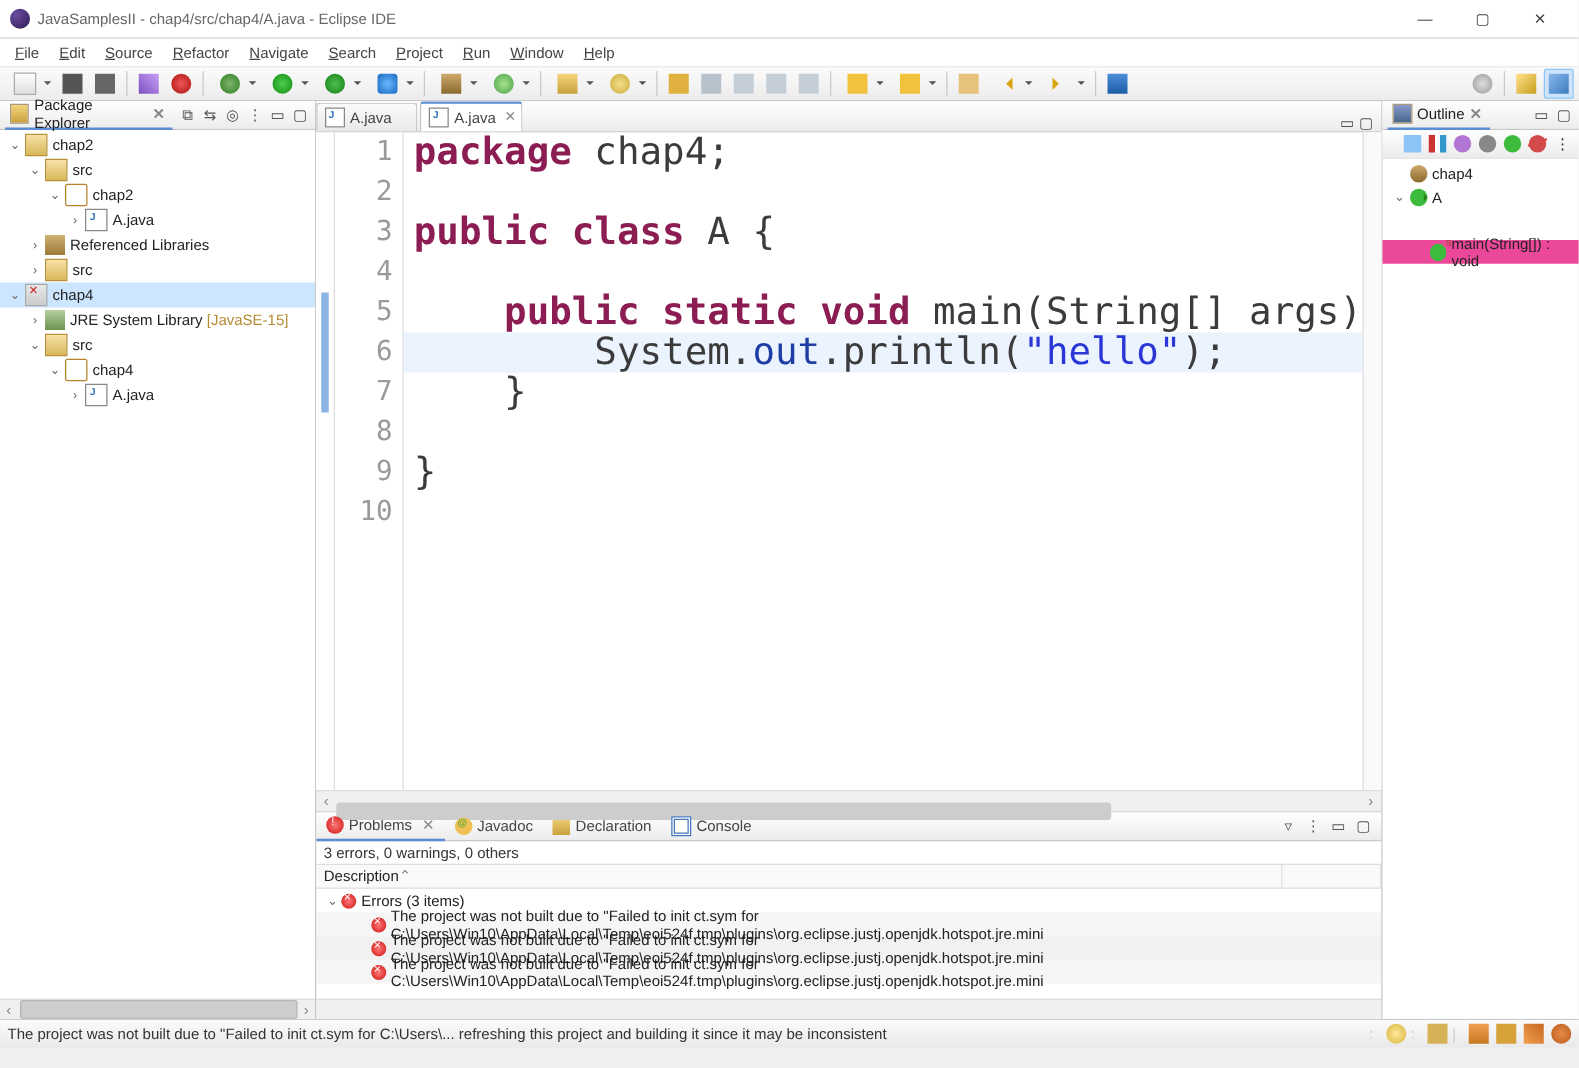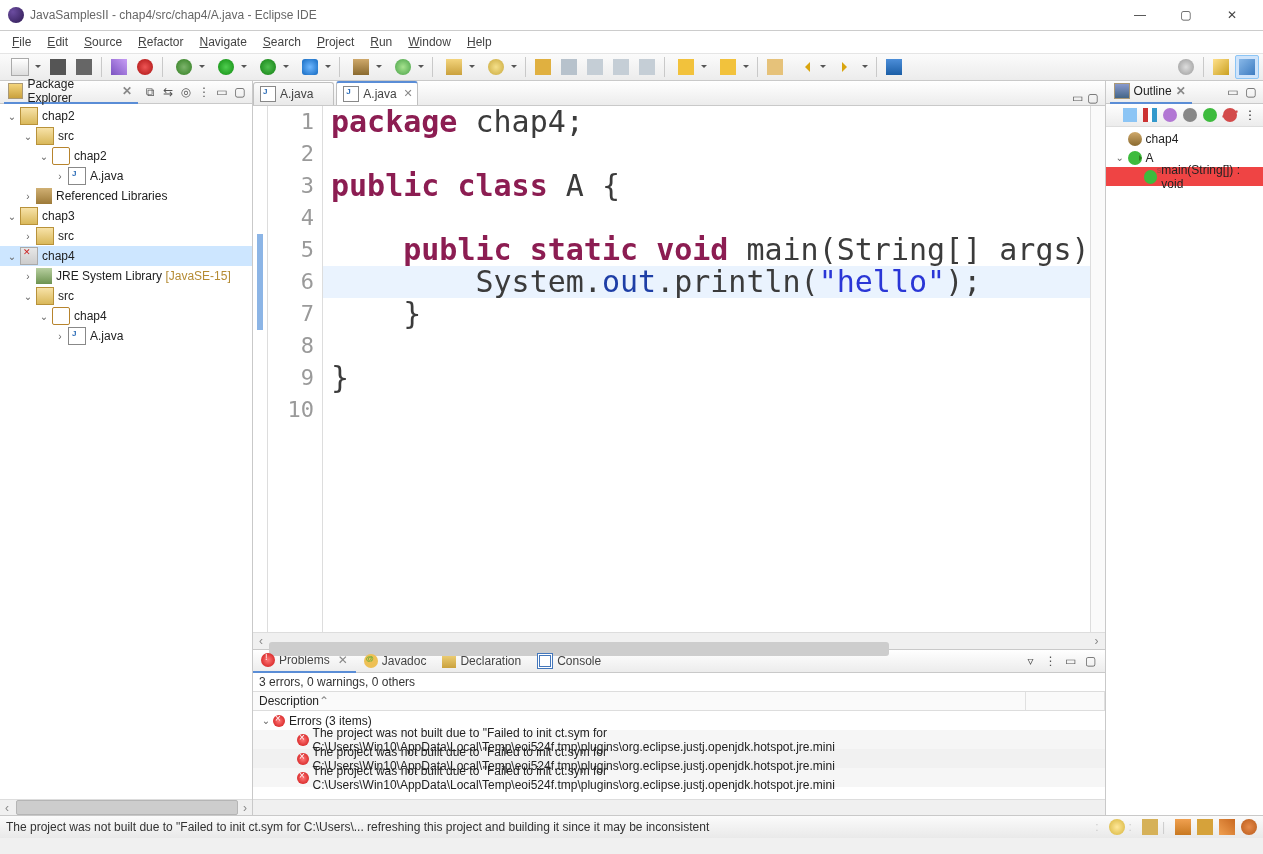--- a/index.html
+++ b/index.html
@@ -181,21 +181,21 @@
   .oi{width:14px;height:14px;display:inline-block;}
   .oi-focus{background:#8cc5f5;}
   .oi-sort{background:linear-gradient(90deg,#c33 33%,#fff 33% 66%,#39c 66%);}
   .oi-field{background:#b277d4;border-radius:50%;}
   .oi-static{background:#888;border-radius:50%;}
   .oi-public{background:#3dbb3d;border-radius:50%;}
   .oi-nonpub{background:#d34a4a;border-radius:50%;position:relative;}
   .oi-nonpub::after{content:"";position:absolute;left:-1px;top:5px;width:16px;height:2px;background:#d34a4a;transform:rotate(-20deg);}
   .outline-tree{flex:1;padding:2px 0;}
   .o-row{display:flex;align-items:center;height:19px;}
-  .o-row.selected{background:#ef4444;}
+  .o-row.selected{background:#ec4899;margin-top:25px;}
   .o-row .o-ic{width:14px;height:14px;margin-right:4px;display:inline-block;border-radius:50%;}
   .oic-pkg{background:linear-gradient(#cfa96b,#8a6a2f);}
   .oic-cls{background:#3dbb3d;position:relative;}
   .oic-cls::before{content:"";position:absolute;right:-3px;top:4px;border:3px solid transparent;border-left-color:#2f7d1f;}
   .oic-mth{background:#3dbb3d;position:relative;}
   .oic-mth::after{content:"S";position:absolute;font-size:7px;color:#b04545;right:-4px;top:-3px;font-weight:bold;}
   
   .statusbar { height:22px; background:linear-gradient(#fbfbfb,#e9e9e9); border-top:1px solid #c9c9c9;
                display:flex; align-items:center; padding:0 6px;}
   .statusbar .msg{flex:1; color:#333;}
@@ -364,25 +364,20 @@
         <span class="tw tw-closed"></span>
         <span class="ticon ti-cu"></span>
         <span class="tree-label">A.java</span>
       </div>
       <div class="tree-row" style="padding-left:20px">
         <span class="tw tw-closed"></span>
         <span class="ticon ti-lib"></span>
         <span class="tree-label">Referenced Libraries</span>
       </div>
 
-      <div class="tree-row" style="padding-left:4px">
-        <span class="tw tw-open"></span>
-        <span class="ticon ti-proj"></span>
-        <span class="tree-label">chap3</span>
-      </div>
       <div class="tree-row" style="padding-left:20px">
         <span class="tw tw-closed"></span>
         <span class="ticon ti-srcf"></span>
         <span class="tree-label">src</span>
       </div>
 
       <div class="tree-row selected" style="padding-left:4px">
         <span class="tw tw-open"></span>
         <span class="ticon ti-projx"></span>
         <span class="tree-label">chap4</span>

